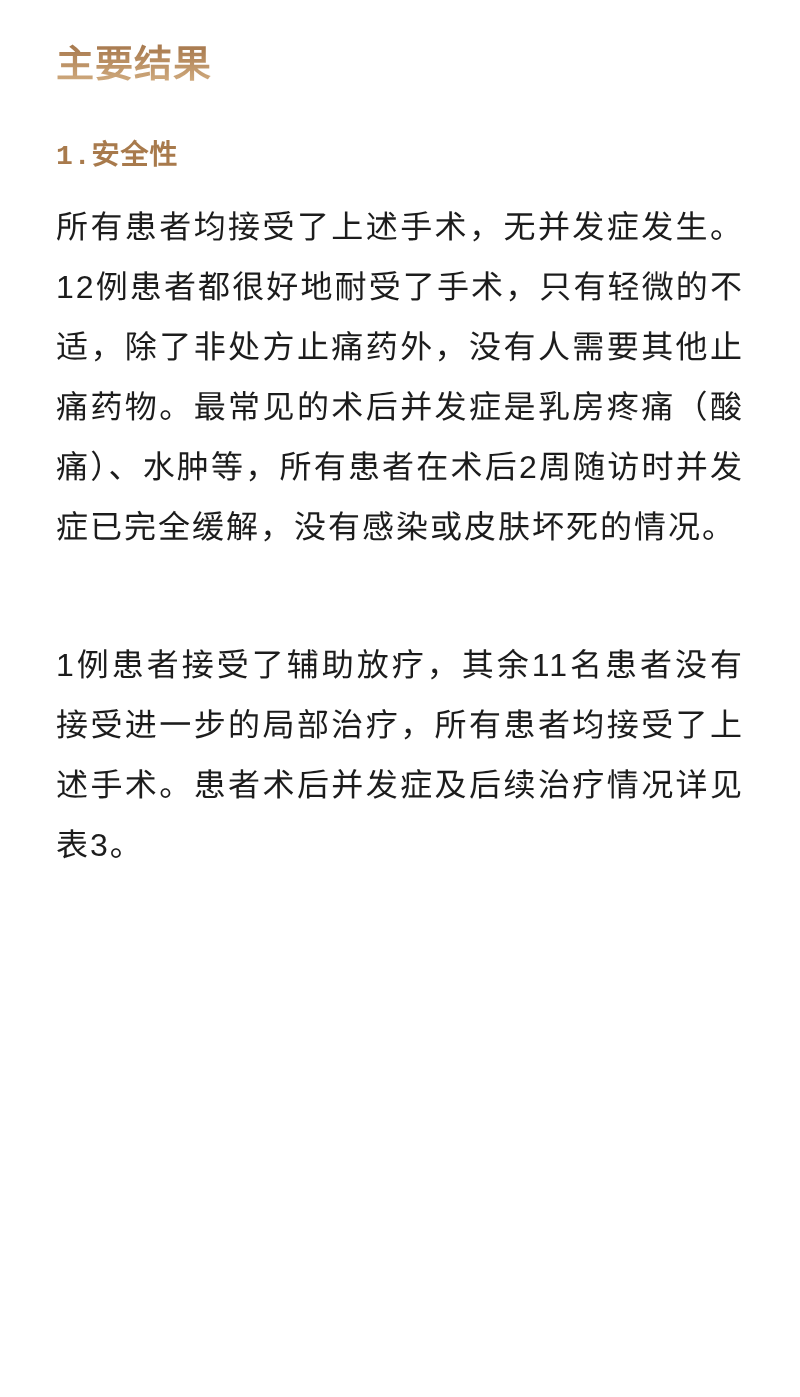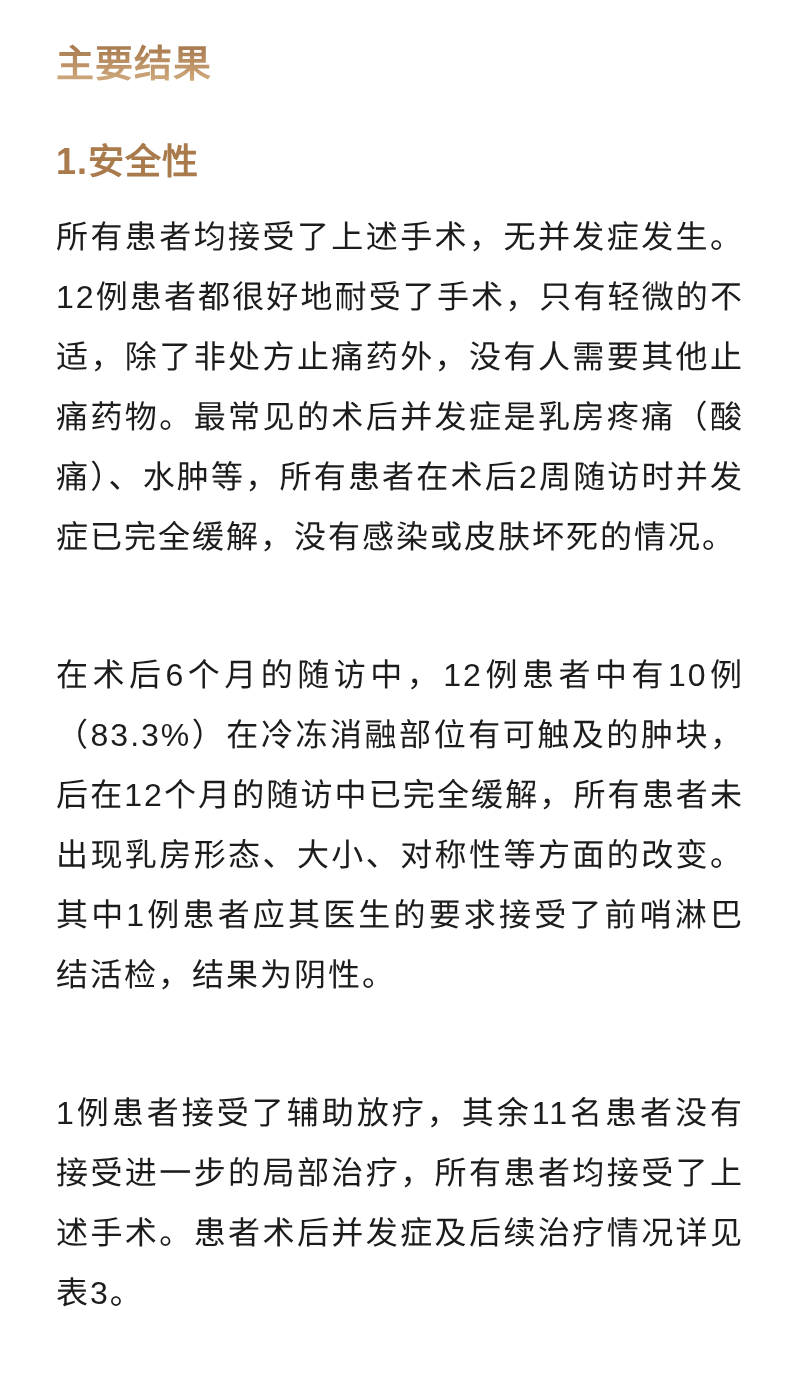--- a/index.html
+++ b/index.html
@@ -33,22 +33,22 @@
       background: linear-gradient(180deg,
         var(--title-gradient-top, #a4754a) 0%,
         var(--title-gradient-bottom, #d6b285) 100%);
       -webkit-background-clip: text;
       background-clip: text;
       color: transparent;
     }
   }
   .section-heading {
     margin: 52px 0 0 0;
-    font-family: Liberation Sans, sans-serif;
-    font-size: 36px;
+    font-family: Liberation Mono, monospace;
+    font-size: 28px;
     font-weight: 700;
     line-height: 1.2;
     letter-spacing: 1px;
     color: var(--heading, #a87a4c);
   }
   .body-text p {
     margin: 0 0 78px 0;
     font-size: 32px;
     line-height: 60px;
     letter-spacing: 2px;
@@ -65,16 +65,15 @@
 </head>
 <body>
 
 <div class="article">
   <h1 class="page-title">主要结果</h1>
 
   <h2 class="section-heading">1.安全性</h2>
 
   <div class="body-text">
     <p>所有患者均接受了上述手术，无并发症发生。12例患者都很好地耐受了手术，只有轻微的不适，除了非处方止痛药外，没有人需要其他止痛药物。最常见的术后并发症是乳房疼痛（酸痛）、水肿等，所有患者在术后2周随访时并发症已完全缓解，没有感染或皮肤坏死的情况。</p>
-    <p>在术后6个月的随访中，12例患者中有10例（83.3%）在冷冻消融部位有可触及的肿块，后在12个月的随访中已完全缓解，所有患者未出现乳房形态、大小、对称性等方面的改变。其中1例患者应其医生的要求接受了前哨淋巴结活检，结果为阴性。</p>
     <p>1例患者接受了辅助放疗，其余11名患者没有接受进一步的局部治疗，所有患者均接受了上述手术。患者术后并发症及后续治疗情况详见表3。</p>
   </div>
 </div>
 
 </body></html>

